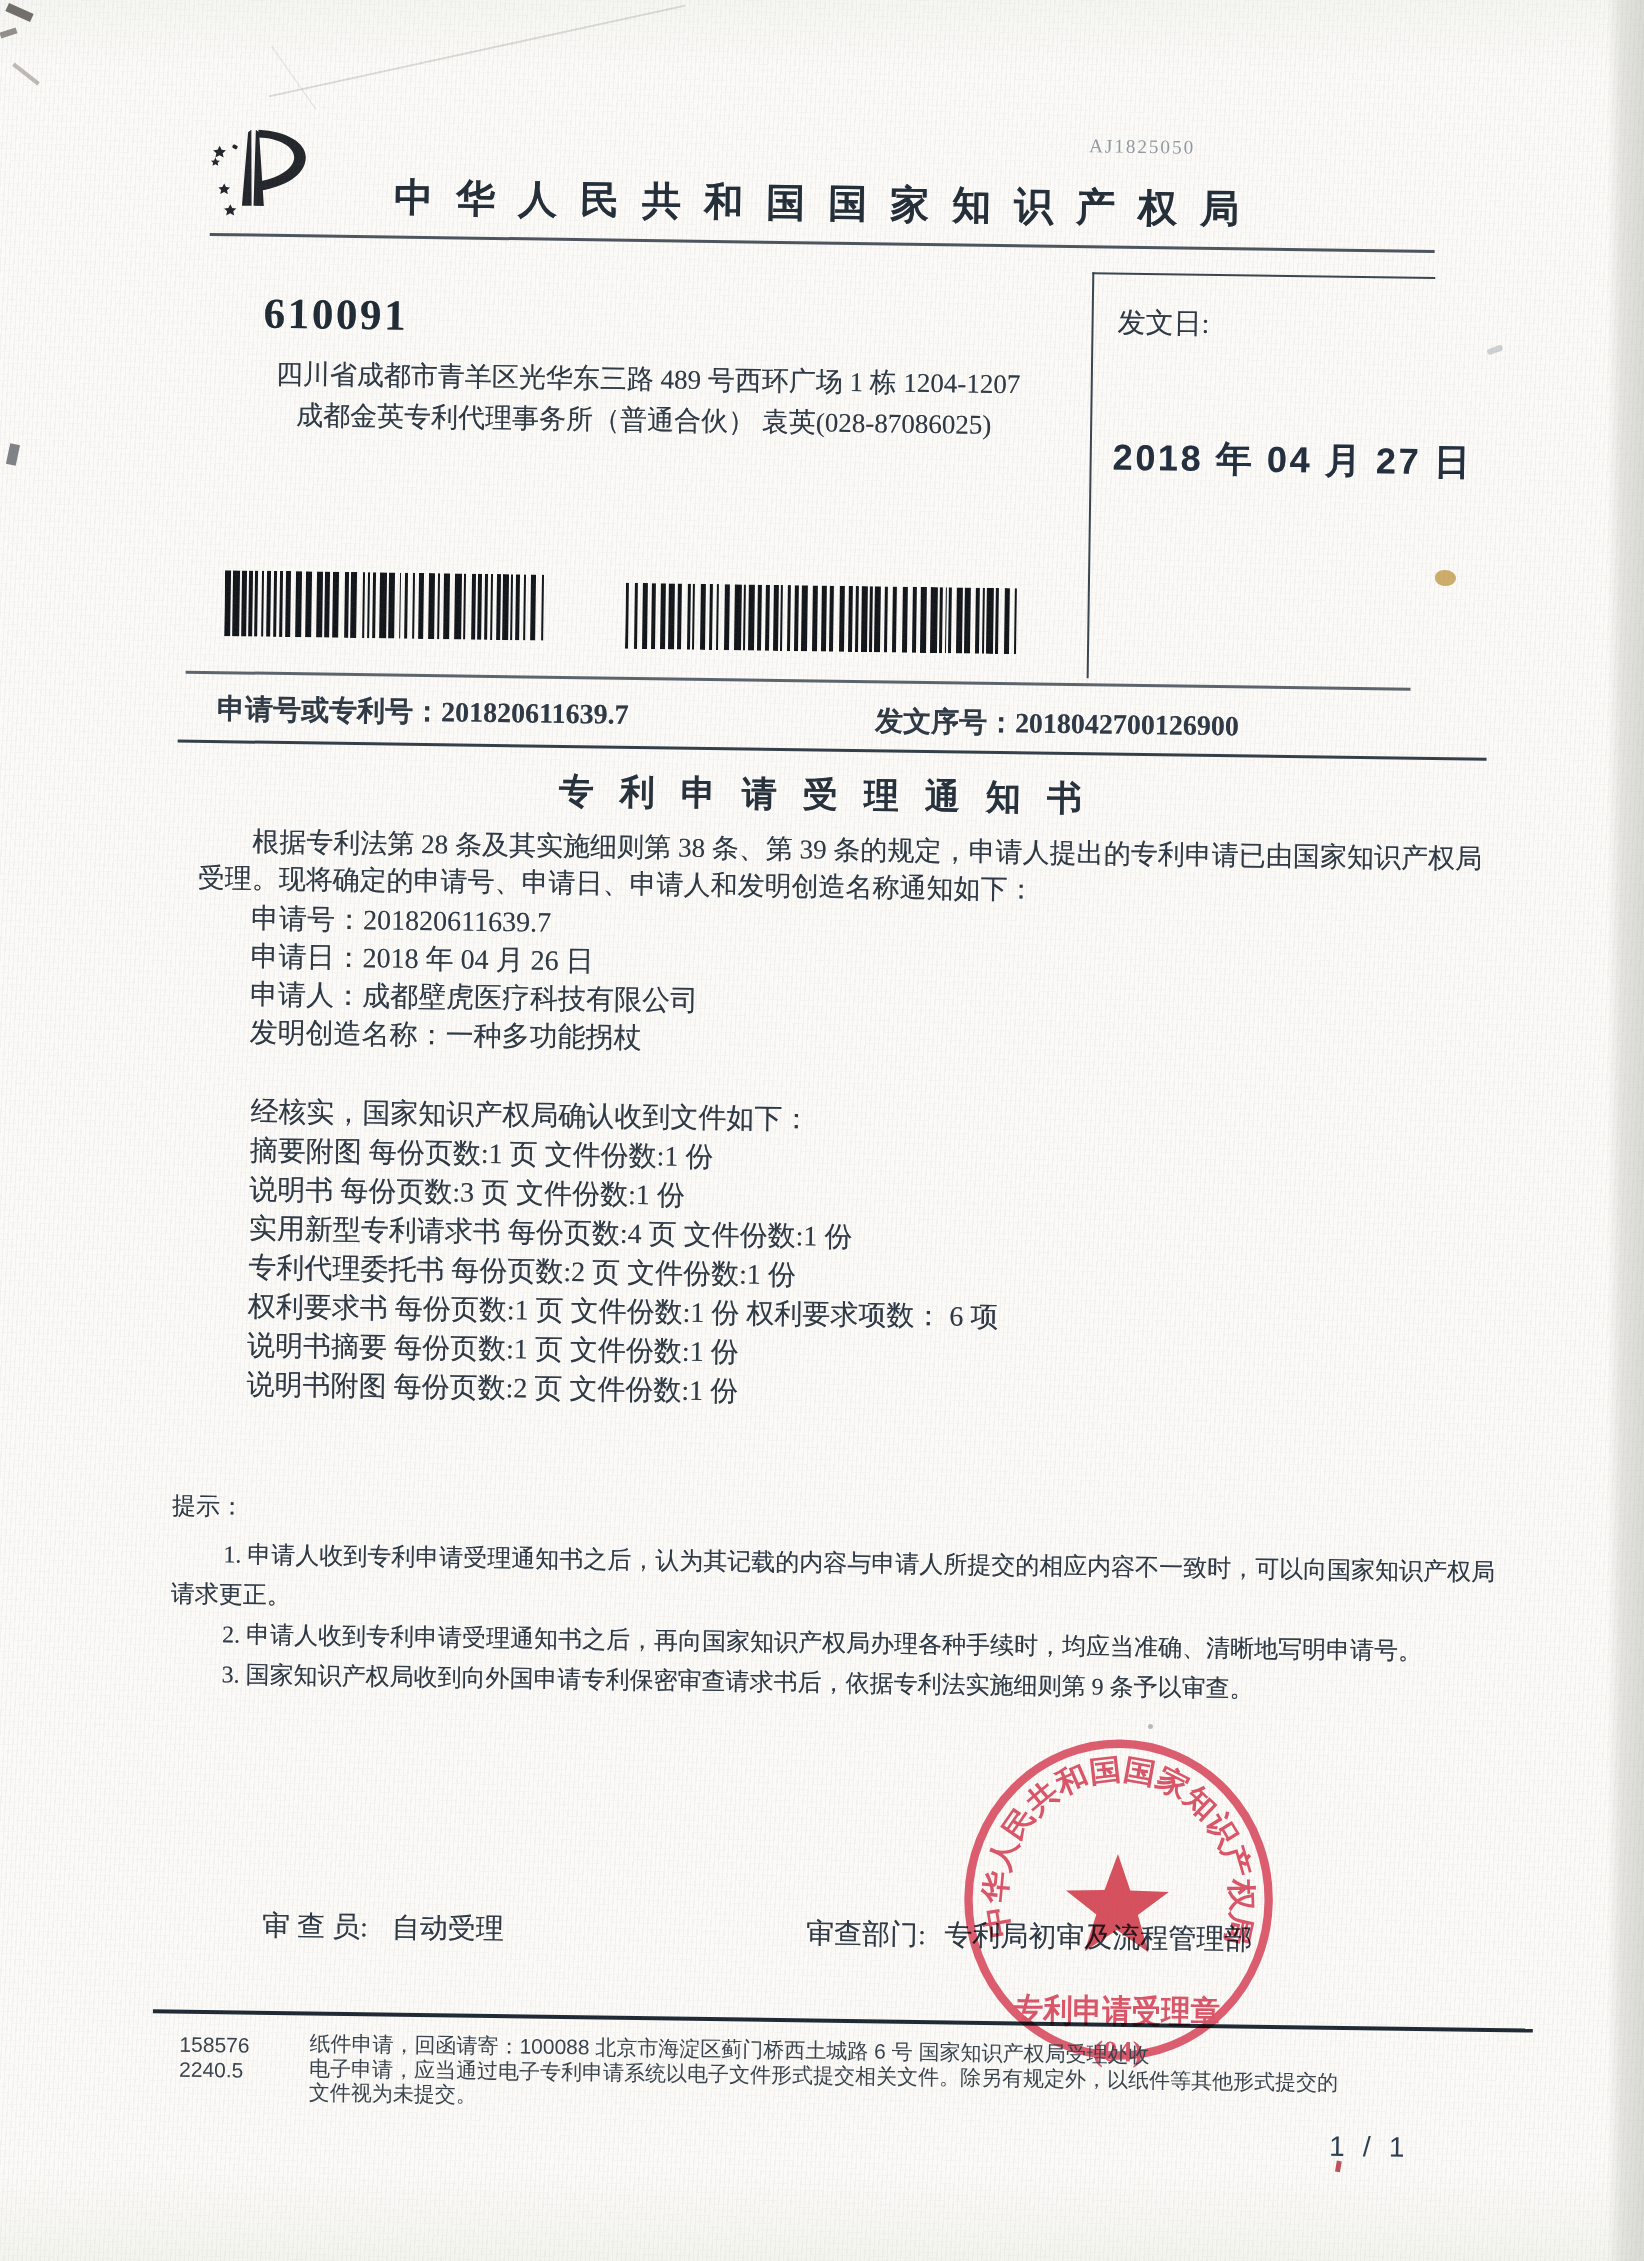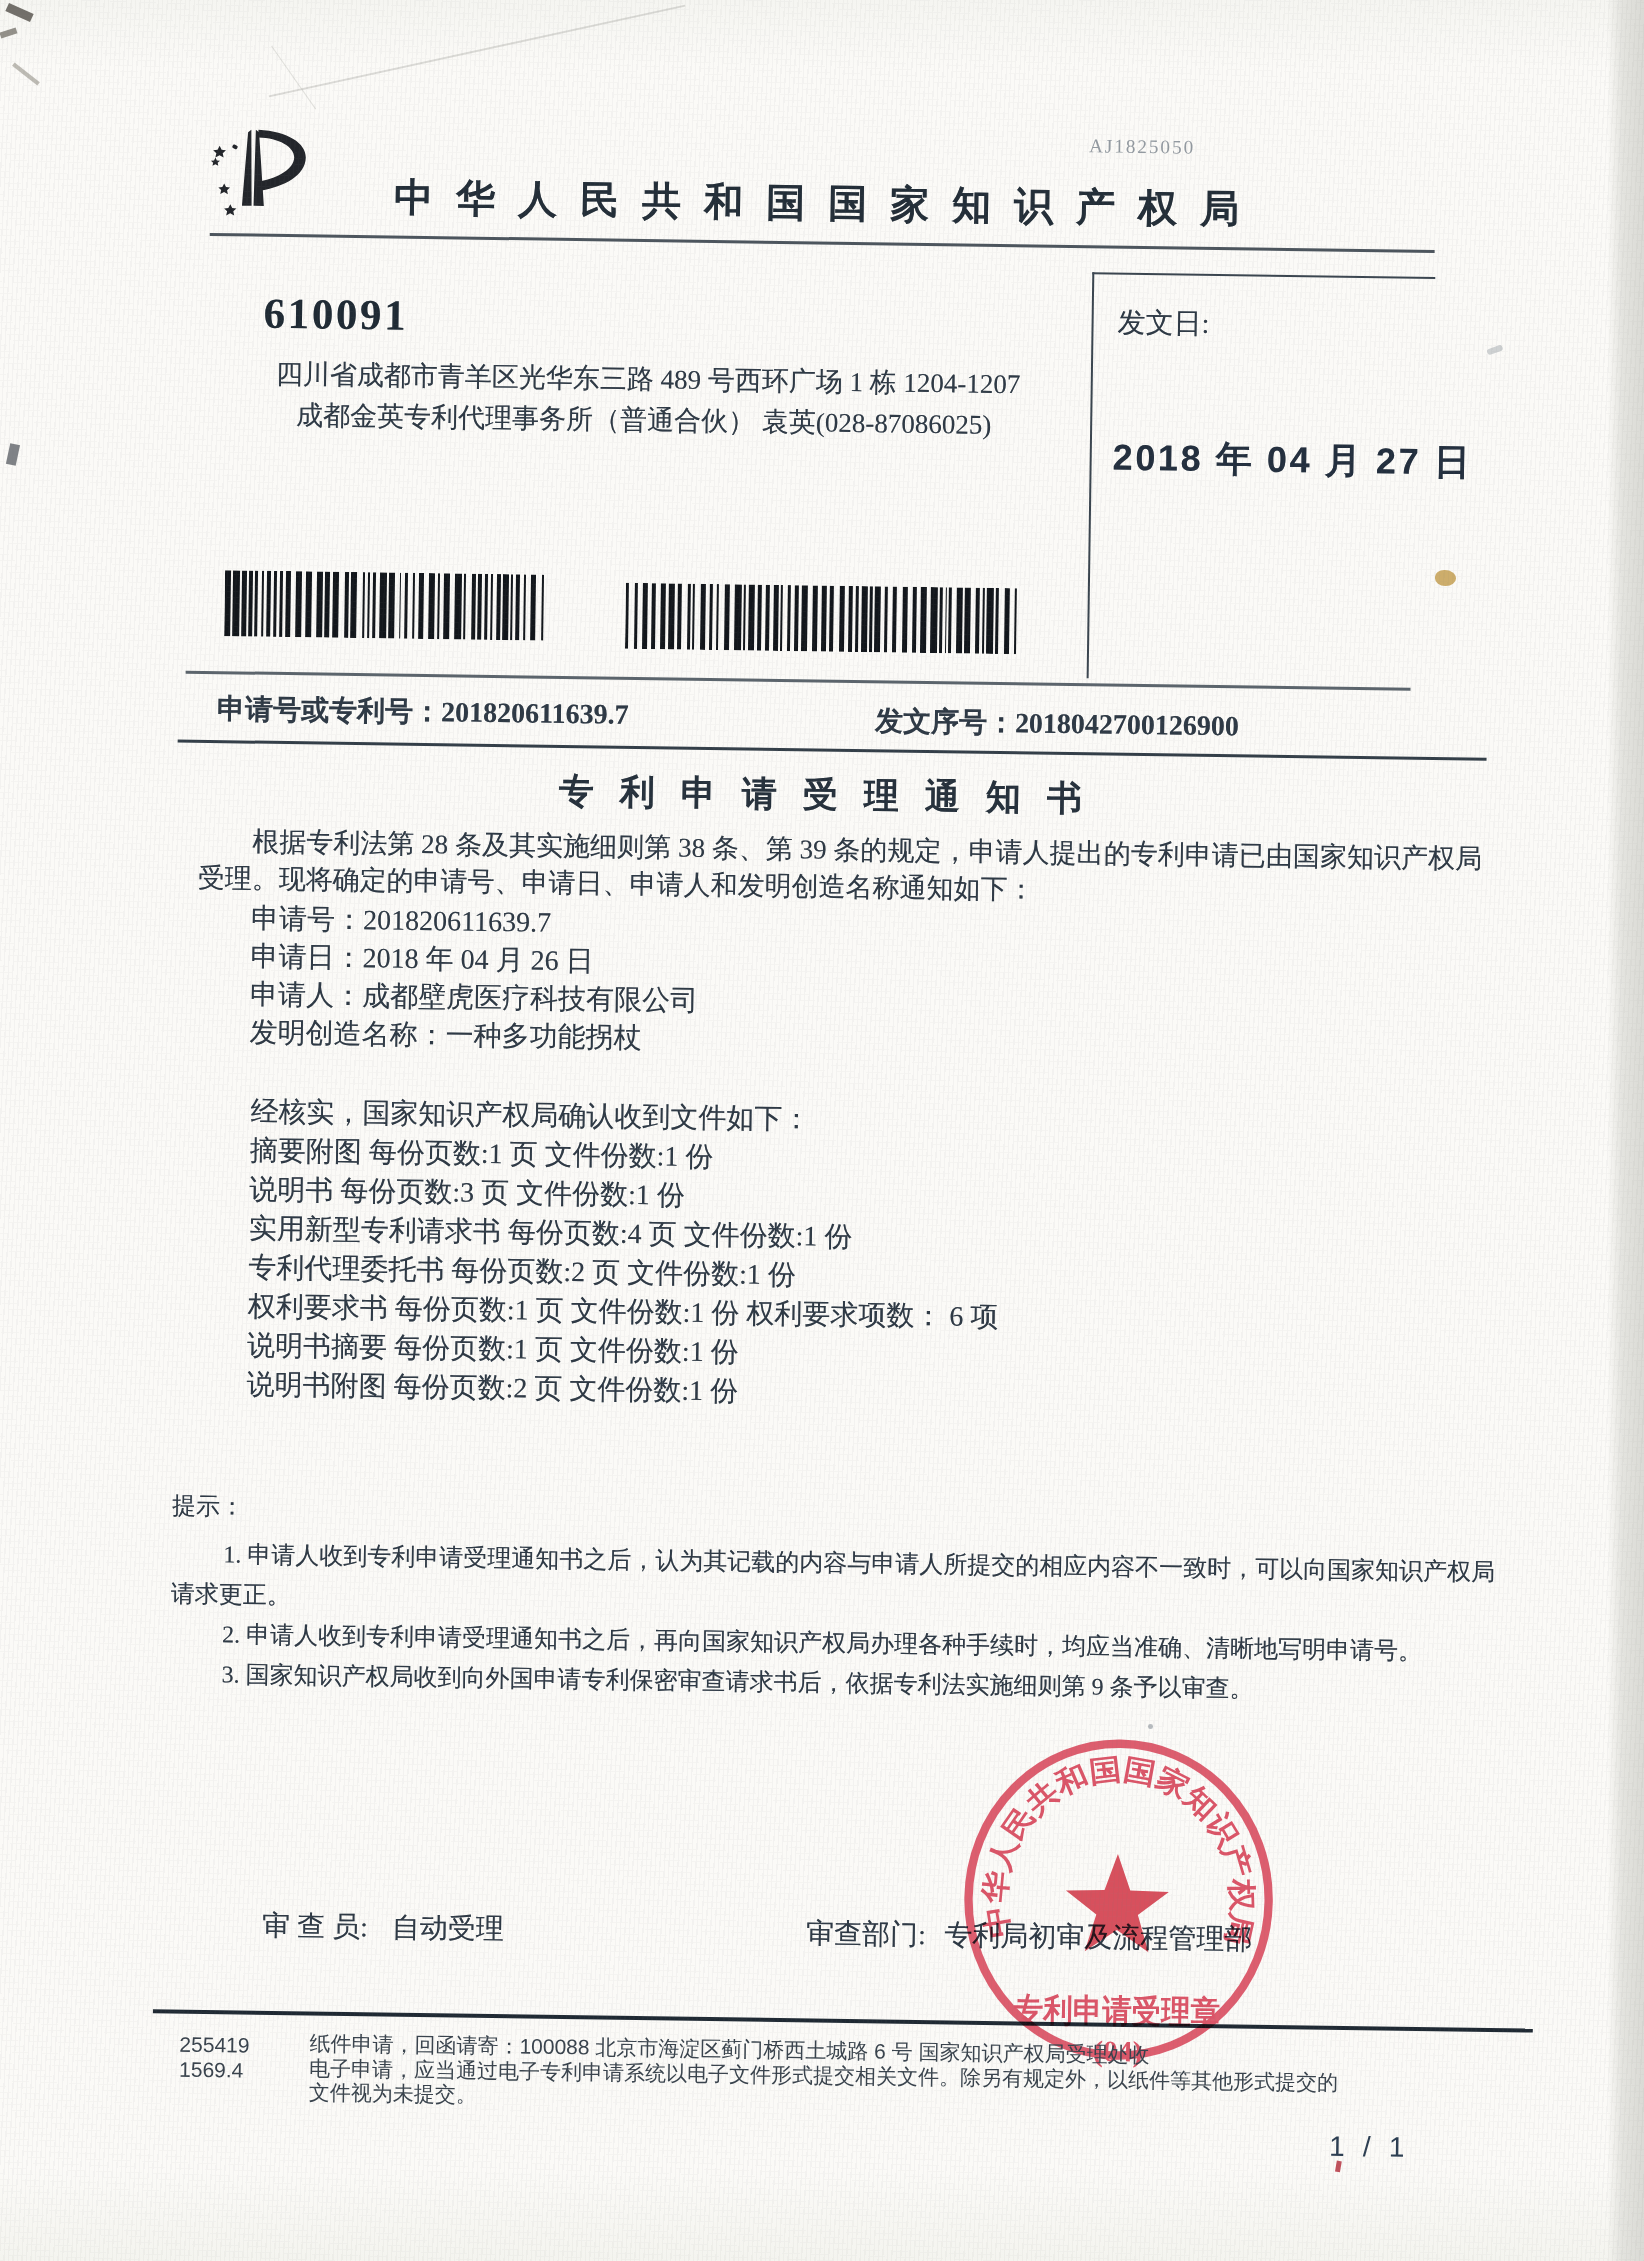--- a/index.html
+++ b/index.html
@@ -145,22 +145,22 @@
       <ellipse cx="250" cy="265" rx="233" ry="242" fill="none" stroke="#d8465b" stroke-width="13" opacity="0.95"></ellipse>
       <text font-size="46" font-weight="bold" fill="#d8465b" font-family="'Liberation Serif','DejaVu Serif',serif">
         <textPath href="#arcPath" startOffset="6" textLength="692" lengthAdjust="spacingAndGlyphs">中华人民共和国国家知识产权局</textPath>
       </text>
       <polygon points="248,194 268,250.5 327.9,252 280.3,288.5 297.4,346 248,312 198.6,346 215.7,288.5 168.1,252 228,250.5" fill="#d4414f"></polygon>
       <text x="250" y="455" text-anchor="middle" font-size="50" font-weight="bold" fill="#d8465b" textLength="320" lengthAdjust="spacingAndGlyphs" font-family="'Liberation Serif','DejaVu Serif',serif">专利申请受理章</text>
       <text x="252" y="516" text-anchor="middle" font-size="46" font-weight="bold" fill="#d8465b" font-family="'Liberation Serif','DejaVu Serif',serif">(04)</text>
     </svg>
 
     <div class="abs footer-sans" style="left:208px;top:2030px;">
-      <div>255419</div>
-      <div>1569.4</div>
+      <div>158576</div>
+      <div>2240.5</div>
     </div>
     <div class="abs footer-sans" style="left:338px;top:2027px;">
       <div>纸件申请，回函请寄：100088 北京市海淀区蓟门桥西土城路 6 号  国家知识产权局受理处收</div>
       <div>电子申请，应当通过电子专利申请系统以电子文件形式提交相关文件。除另有规定外，以纸件等其他形式提交的</div>
       <div>文件视为未提交。</div>
     </div>
 
     <div class="abs pagenum" style="left:1359px;top:2112px;">1 / 1</div>
     <div class="abs" style="left:1366px;top:2142px;width:5.2px;height:11px;background:#b5333f;transform:rotate(9deg);opacity:.85;"></div>
   </div>

